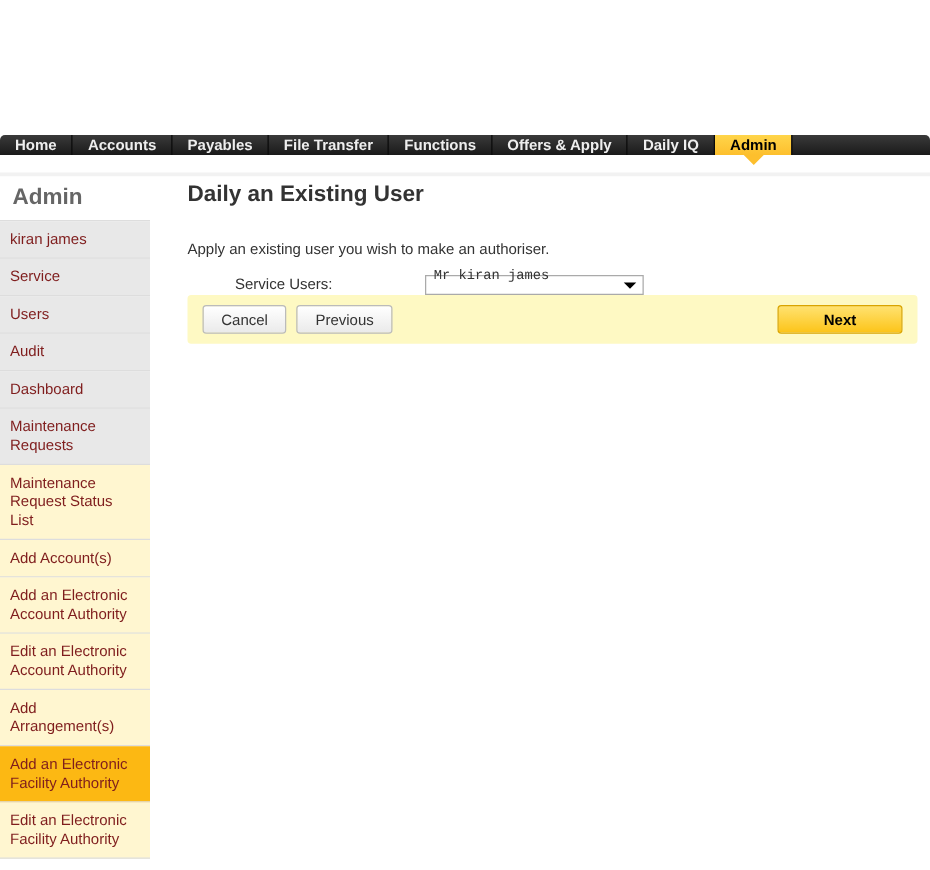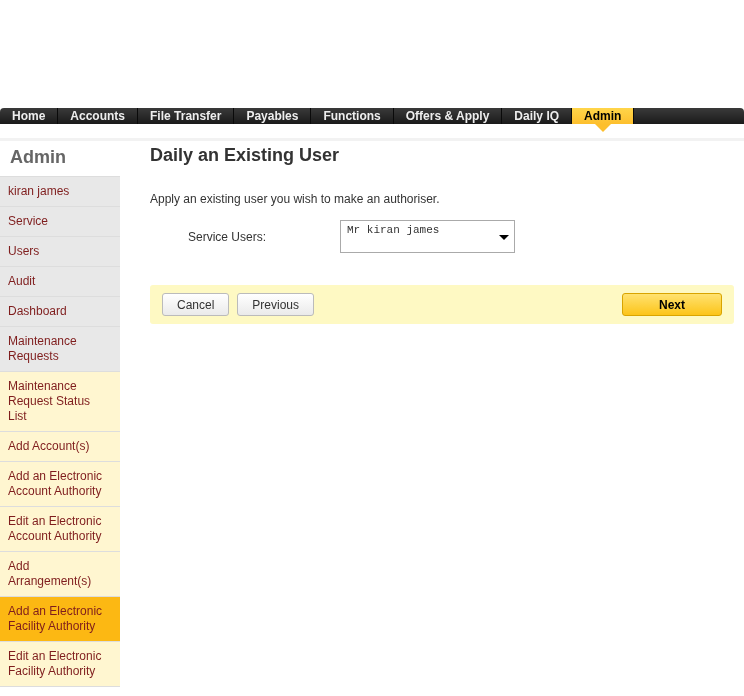--- a/index.html
+++ b/index.html
@@ -87,33 +87,31 @@
       color: #333;
       margin-bottom: 26px;
     }
     .page-desc {
       font-size: 12px;
       color: #333;
       margin-bottom: 14px;
     }
     .form-row {
       display: flex;
-      align-items: center;
-      margin-bottom: 32px;
     }
     .form-label {
       width: 190px;
       padding-left: 38px;
       font-size: 12px;
       color: #333;
     }
     .select-wrap {
       position: relative;
       width: 175px;
-      height: 33px;
+      height: 16px;
       border: 1px solid #aaa;
       background: #fff;
       display: flex;
       align-items: center;
       padding: 0 18px 14px 6px;
       font-family: "Courier New", monospace;
       font-size: 11px;
       color: #333;
       cursor: pointer;
     }
@@ -160,22 +158,22 @@
       padding: 0 36px;
     }
     .spacer { flex: 1; }
   </style>
 </head>
 <body>
 
 <nav class="topnav">
   <div class="topnav-item">Home</div>
   <div class="topnav-item">Accounts</div>
+  <div class="topnav-item">Payables</div>
   <div class="topnav-item">File Transfer</div>
-  <div class="topnav-item">Payables</div>
   <div class="topnav-item">Functions</div>
   <div class="topnav-item">Offers &amp; Apply</div>
   <div class="topnav-item">Daily IQ</div>
   <div class="topnav-item active">Admin</div>
 </nav>
 
 <div class="page">
 
   <aside class="sidebar">
     <div class="sidebar-title">Admin</div>

